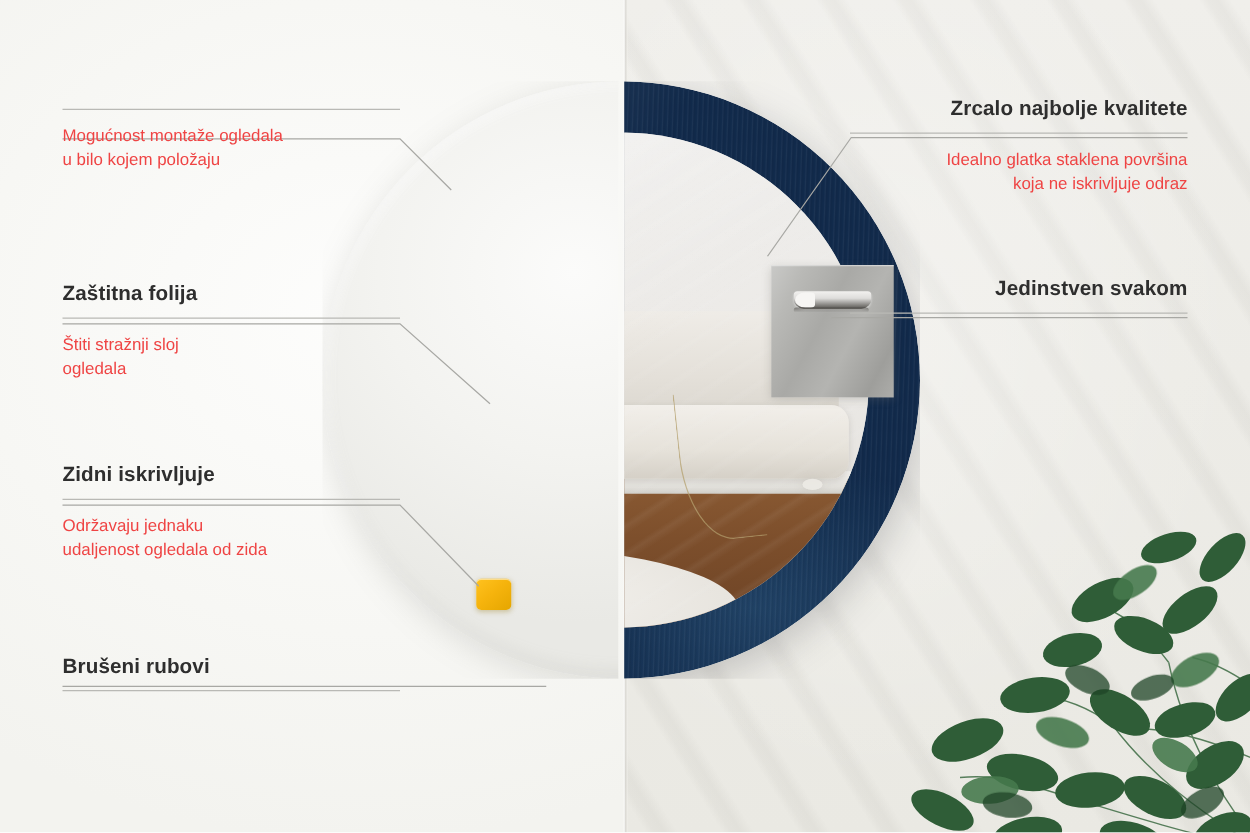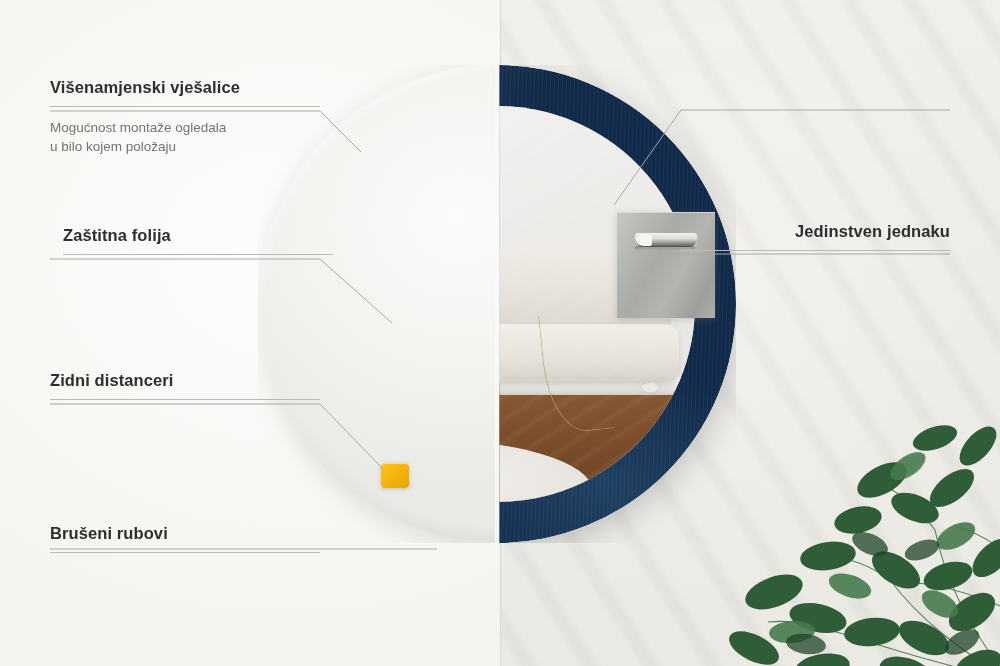--- a/index.html
+++ b/index.html
@@ -332,21 +332,21 @@
     white-space: nowrap;
   }
   .callout .c-rule {
     height: 1px;
     background: #b9b9b5;
     margin: 9px 0 11px 0;
   }
   .callout .c-desc {
     font-size: 13.5px;
     line-height: 19px;
-    color: #737373;
+    color: #ef4444;
     white-space: pre-line;
   }
   .callout.left { text-align: left; }
   .callout.right { text-align: right; }
 
   
   .leaders {
     position: absolute;
     left: 0; top: 0;
     width: 1000px; height: 666px;
@@ -470,40 +470,49 @@
       <g fill="#1f4427" opacity="0.75">
         <ellipse cx="160" cy="164" rx="19" ry="10" transform="rotate(24 160 164)"></ellipse>
         <ellipse cx="212" cy="170" rx="18" ry="9" transform="rotate(-20 212 170)"></ellipse>
         <ellipse cx="96" cy="264" rx="20" ry="10" transform="rotate(8 96 264)"></ellipse>
         <ellipse cx="252" cy="262" rx="19" ry="10" transform="rotate(-30 252 262)"></ellipse>
       </g>
     </svg>
   </div>
 
   <div class="callout left" style="left:50px; top:78px; width:270px;">
-    <div class="c-title">Višenamjenski vješalice</div>
     <div class="c-rule"></div>
     <div class="c-desc">Mogućnost montaže ogledala
 u bilo kojem položaju</div>
   </div>
 
-  <div class="callout left" style="left:50px; top:226px; width:270px;margin-left:13px;">
+  <div class="callout left" style="left:50px; top:226px; width:270px;">
     <div class="c-title">Zaštitna folija</div>
     <div class="c-rule"></div>
+    <div class="c-desc">Štiti stražnji sloj
+ogledala</div>
   </div>
 
   <div class="callout left" style="left:50px; top:371px; width:270px;">
-    <div class="c-title">Zidni distanceri</div>
+    <div class="c-title">Zidni iskrivljuje</div>
     <div class="c-rule"></div>
+    <div class="c-desc">Održavaju jednaku
+udaljenost ogledala od zida</div>
   </div>
 
   <div class="callout left" style="left:50px; top:524px; width:270px;">
     <div class="c-title">Brušeni rubovi</div>
     <div class="c-rule"></div>
   </div>
 
+  <div class="callout right" style="left:680px; top:78px; width:270px;">
+    <div class="c-title">Zrcalo najbolje kvalitete</div>
+    <div class="c-rule"></div>
+    <div class="c-desc">Idealno glatka staklena površina
+koja ne iskrivljuje odraz</div>
+  </div>
 
   <div class="callout right" style="left:680px; top:222px; width:270px;">
-    <div class="c-title">Jedinstven jednaku</div>
+    <div class="c-title">Jedinstven svakom</div>
     <div class="c-rule"></div>
   </div>
 
 </div>
 
 </body></html>

